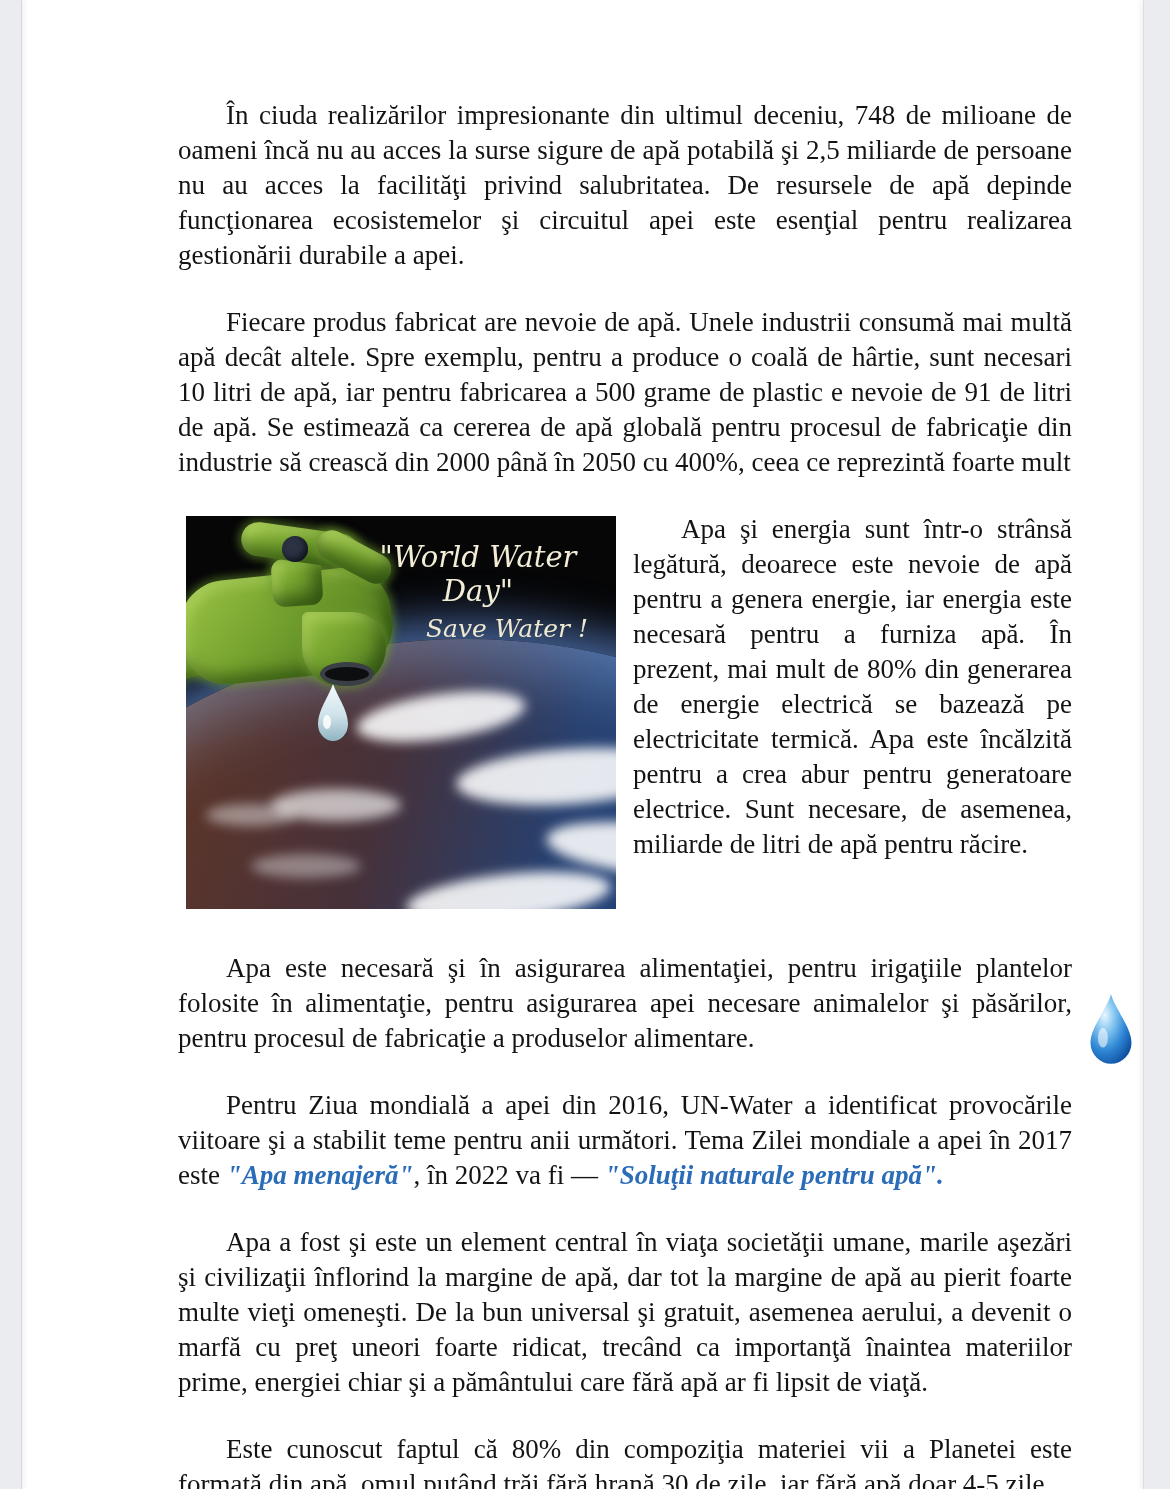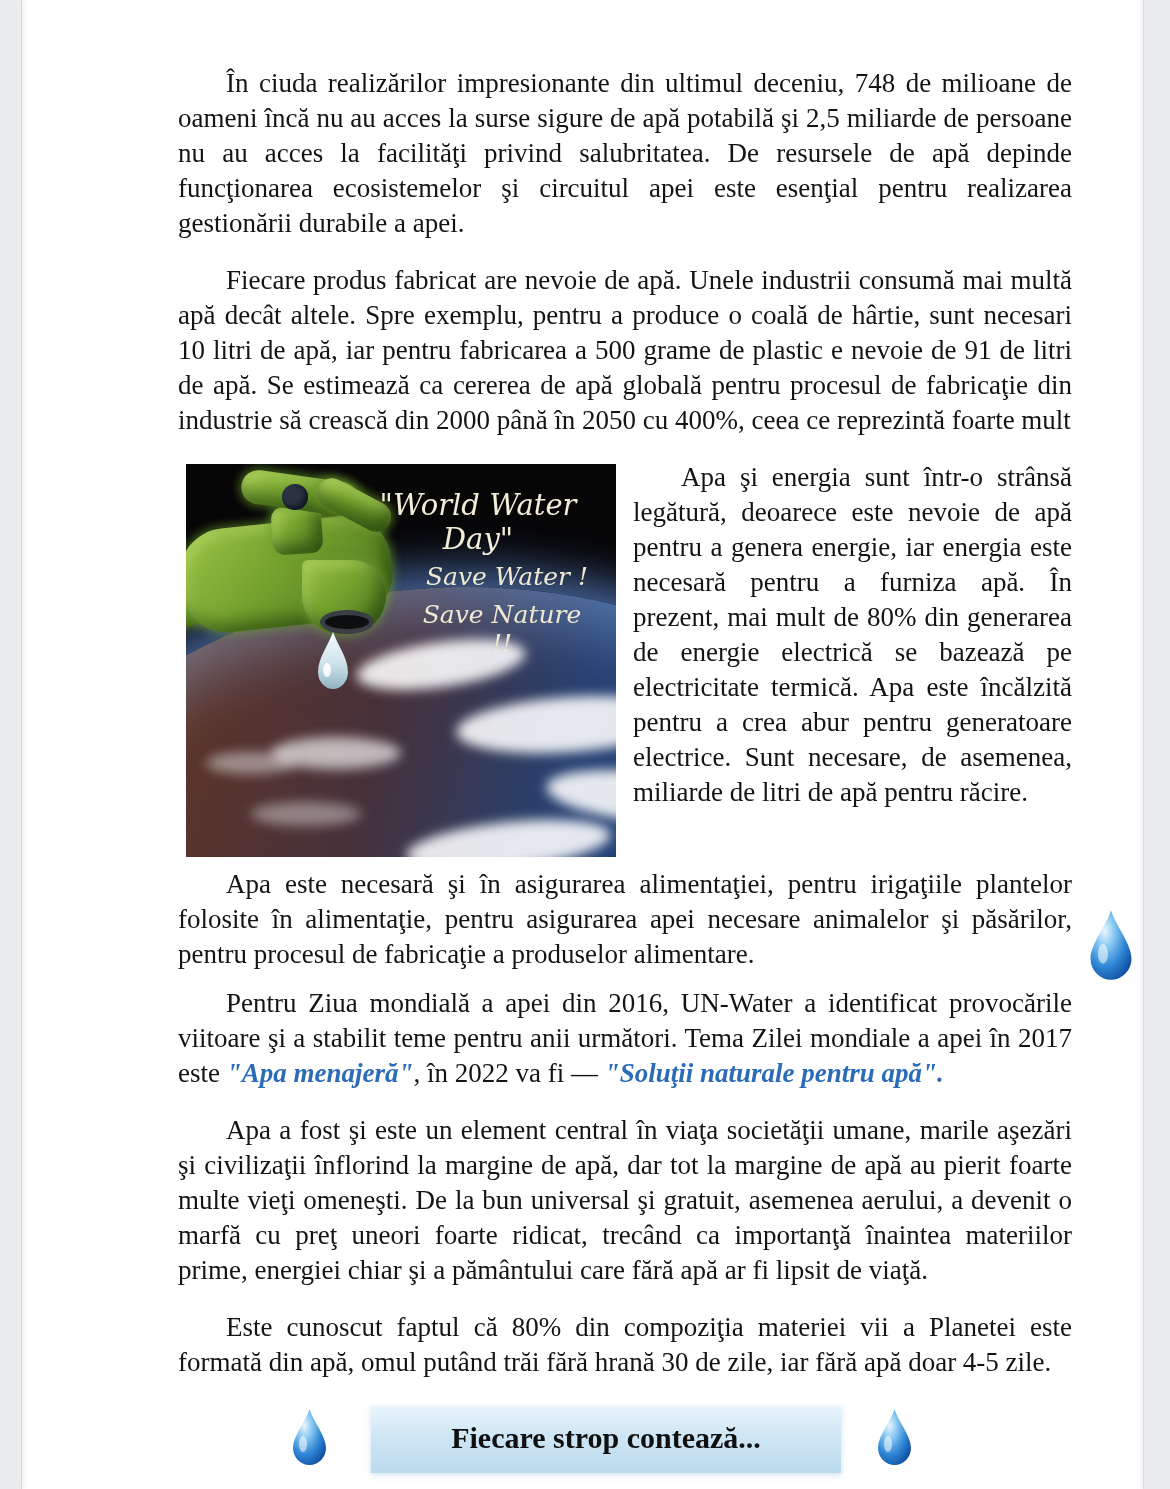--- a/index.html
+++ b/index.html
@@ -7,21 +7,21 @@
     width:1170px;height:1489px;position:relative;background:#ffffff;
     font-family:"Liberation Serif", serif;color:#141414;overflow:hidden;
   }
   
   .edge{position:absolute;top:0;bottom:0;background:#ebecf0;}
   .edge-left{left:0;width:21px;border-right:1px solid #d8d9dd;box-shadow:3px 0 4px rgba(0,0,0,.05);}
   .edge-right{right:0;width:26px;border-left:1px solid #dcdde1;box-shadow:-3px 0 4px rgba(0,0,0,.05);}
 
   .content{position:absolute;left:178px;top:66px;width:894px;}
   p.para{margin:0 0 22px 0;font-size:27px;line-height:35px;text-align:justify;}
-  p.indent{text-indent:48px;}
+  p.indent{text-indent:48px;margin-top:32px;}
   p.nogap{margin-bottom:10px;}
 
   
   .flow::after{content:"";display:block;clear:both;}
 
   .wwd{
     float:left;width:430px;height:393px;margin:4px 17px 10px 8px;
     position:relative;background:#060607;overflow:hidden;
   }
   .earth{
@@ -131,21 +131,20 @@
       <div class="moss tap-handle2"></div>
       <div class="tap-knob"></div>
       <div class="moss tap-spout"></div>
       <div class="spout-mouth"></div>
       <svg class="tap-drop" viewBox="0 0 34 62">
         <path d="M17 2 C13 14 2 28 2 42 a15 17 0 0 0 30 0 C32 28 21 14 17 2 Z" fill="url(#clearDropGrad)"></path>
         <ellipse cx="11" cy="40" rx="4" ry="7" fill="rgba(255,255,255,.85)"></ellipse>
       </svg>
       <div class="img-title">"World Water Day"</div>
       <div class="img-cap1">Save Water  !</div>
-      <div class="img-cap2">Save Nature !!</div>
     </div>
     <p class="para indent">Apa şi energia sunt într-o strânsă legătură, deoarece este nevoie de apă pentru a genera energie, iar energia este necesară pentru a furniza apă. În prezent, mai mult de 80% din generarea de energie electrică se bazează pe electricitate termică. Apa este încălzită pentru a crea abur pentru generatoare electrice. Sunt necesare, de asemenea, miliarde de litri de apă pentru răcire.</p>
   </div>
 
   <div class="p4-row">
     <p class="para indent">Apa este necesară şi în asigurarea alimentaţiei, pentru irigaţiile plantelor folosite în alimentaţie, pentru asigurarea apei necesare animalelor şi păsărilor, pentru procesul de fabricaţie a produselor alimentare.</p>
     <svg class="side-drop" viewBox="0 0 37 58">
       <path d="M18.5 1 C15 13 2 28 2 40 a16.5 17 0 0 0 33 0 C35 28 22 13 18.5 1 Z" fill="url(#dropGrad)"></path>
       <ellipse cx="12" cy="36" rx="4" ry="8" fill="rgba(255,255,255,.55)"></ellipse>
     </svg>

